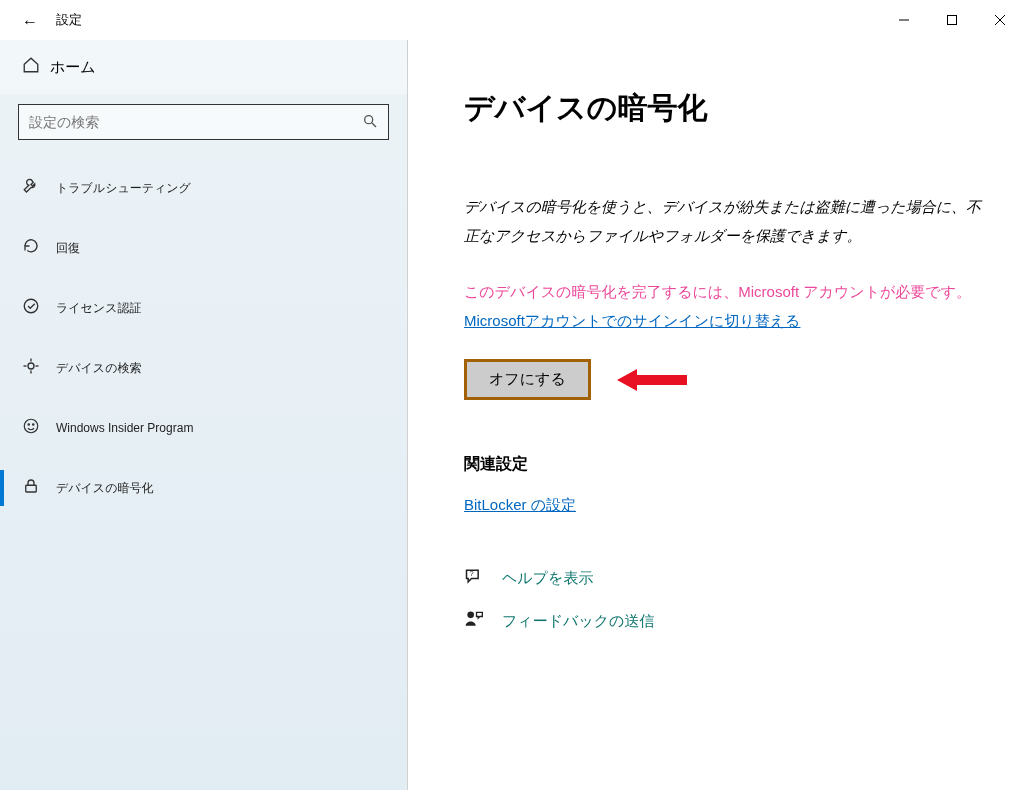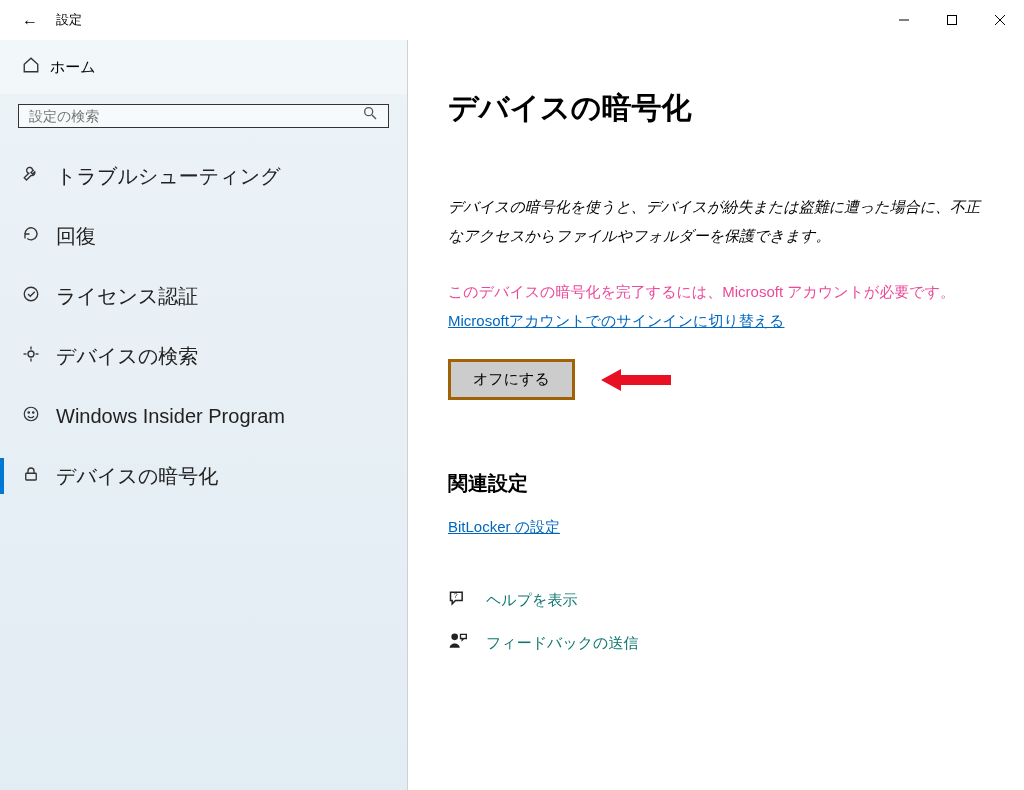--- a/index.html
+++ b/index.html
@@ -40,20 +40,21 @@
   width: 48px;
   height: 40px;
   display: flex;
   align-items: center;
   justify-content: center;
   font-size: 14px;
 }
 .body {
   display: flex;
   flex: 1;
+  gap: 16px;
 }
 .sidebar {
   width: 408px;
   background: linear-gradient(180deg, #ecf3f7 0%, #e2ecf3 100%);
   border-right: 1px solid #d0d0d0;
   display: flex;
   flex-direction: column;
 }
 .home-row {
   display: flex;
@@ -65,23 +66,24 @@
 .home-row .icon {
   width: 28px;
   text-align: left;
   font-size: 16px;
 }
 .search-wrap {
   padding: 10px 18px 18px 18px;
 }
 .search {
   display: flex;
+  align-items: center;
   border: 1px solid #333;
   background: rgba(255,255,255,0.6);
-  height: 24px;
+  height: 36px;
   padding: 0 10px;
 }
 .search input {
   flex: 1;
   border: none;
   background: transparent;
   outline: none;
   font-size: 14px;
   color: #666;
 }
@@ -96,21 +98,21 @@
 }
 .nav {
   display: flex;
   flex-direction: column;
 }
 .nav-item {
   display: flex;
   align-items: center;
   height: 60px;
   padding: 0 20px 0 22px;
-  font-size: 20px;
+  font-size: 12px;
   color: #222;
 }
 .nav-item .icon {
   width: 34px;
   font-size: 17px;
   color: #333;
 }
 .nav-item.selected {
   position: relative;
 }
@@ -158,23 +160,23 @@
   margin-top: 24px;
   cursor: pointer;
 }
 .arrow {
   display: inline-block;
   vertical-align: middle;
   margin-left: 22px;
 }
 .arrow svg { display: block; }
 .h2 {
-  font-size: 20px;
+  font-size: 16px;
   font-weight: 600;
-  margin-top: 70px;
+  margin-top: 54px;
   margin-bottom: 16px;
 }
 .support {
   margin-top: 46px;
 }
 .support-row {
   display: flex;
   align-items: center;
   margin-bottom: 18px;
 }

